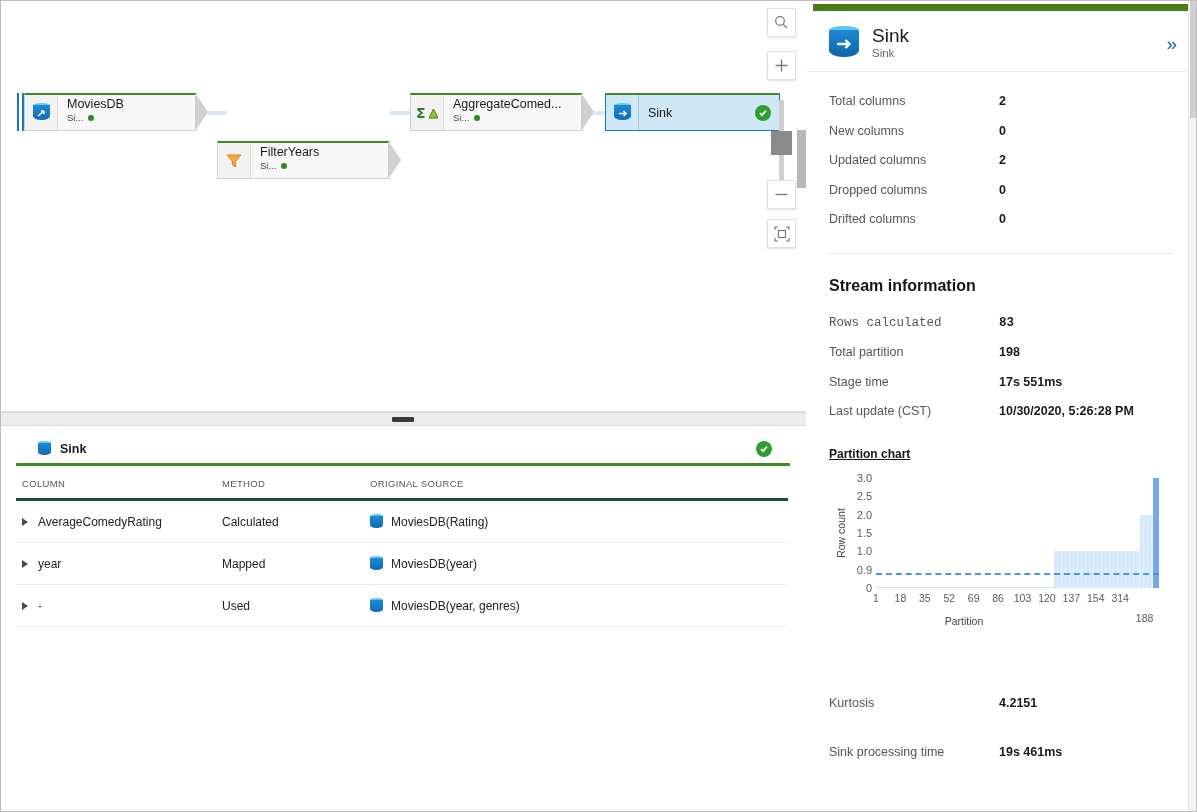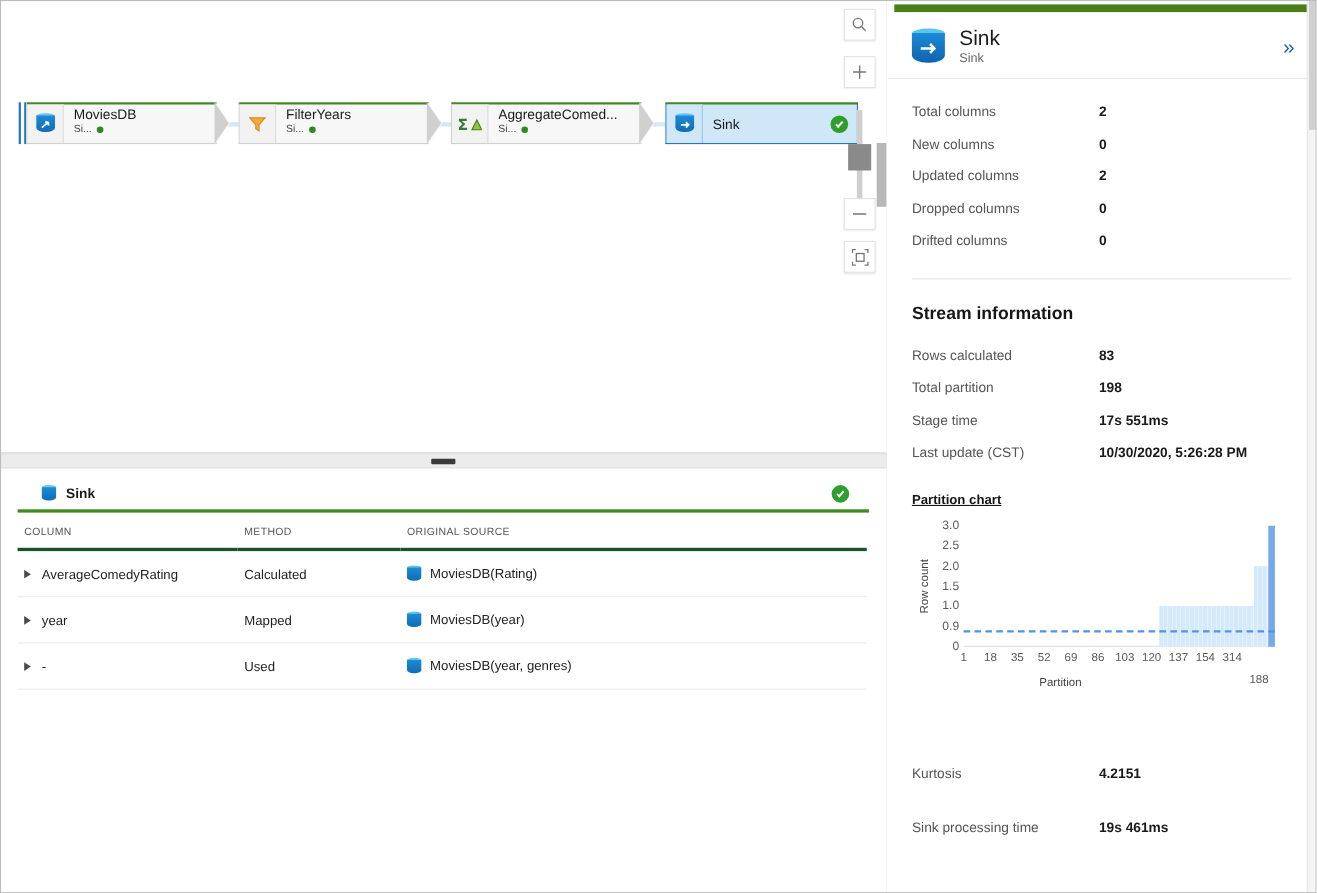--- a/index.html
+++ b/index.html
@@ -76,21 +76,21 @@
   #tbl-head .t { font-size:12.5px; font-weight:bold; color:#1b1b1b; margin-left:9px; }
   #tbl-head .sp { flex:1; }
   .tbl { margin:0 16px; width:772px; border-collapse:collapse; }
   .tbl th { text-align:left; font-size:9.5px; font-weight:normal; color:#555;
             letter-spacing:.35px; padding:12px 4px 9px 6px; border-bottom:3px solid #14532d; }
   .tbl td { font-size:12px; color:#222; padding:13px 4px 13px 6px;
             border-bottom:1px solid #ececec; vertical-align:middle; }
   .tri { display:inline-block; width:0; height:0; border-top:4.5px solid transparent;
          border-bottom:4.5px solid transparent; border-left:6px solid #4a4a4a;
          margin-right:10px; vertical-align:middle; }
-  .srccell { display:flex; gap:8px; }
+  .srccell { display:flex; align-items:center; gap:8px; }
   .mini-db { width:13px; height:15px; position:relative; flex:none; }
   .mini-db .t2 { position:absolute; left:0; top:0; width:13px; height:4px;
                  border-radius:50%; background:#5ec8f0; }
   .mini-db .b2 { position:absolute; left:0; top:1.5px; width:13px; height:12px;
                  background:linear-gradient(#1e8ad6,#0f6cb5); border-radius:0 0 6px 6px/0 0 3px 3px; }
 
   
   #right { position:absolute; left:807px; top:0; width:390px; height:812px; background:#fff; }
   #greenbar { position:absolute; left:6px; top:4px; width:376px; height:7px; background:#497d16; }
   #rhead { position:absolute; left:0; top:15px; width:384px; height:57px; display:flex;
@@ -165,21 +165,21 @@
         <div class="body">
           <div class="nm">MoviesDB</div>
           <div class="sub">
             <span>Si...</span>
               <span class="dot"></span>
           </div>
           <div class="arrow"></div>
         </div>
       </div>
 
-      <div class="node" style="left:217px; width:173px;">
+      <div class="node" style="left:217px; width:173px;margin-top:48px;">
         <div class="icon-cell">
           <svg class="funnel" viewBox="0 0 18 18">
               <path d="M2 3 H16 L10.5 9.5 V15 L7.5 13 V9.5 Z" fill="#f2a93b" stroke="#d98b20" stroke-width="1"></path>
             </svg>
         </div>
         <div class="body">
           <div class="nm">FilterYears</div>
           <div class="sub">
             <span>Si...</span>
               <span class="dot"></span>
@@ -362,21 +362,21 @@
       </div>
     <div class="kv" style="top:212px;">
       <span class="k">Drifted columns</span>
         <span class="v">0</span>
       </div>
 
     <div class="divider" style="top:253px;"></div>
 
     <div class="sect-h" style="top:277px;">Stream information</div>
 
-    <div class="kv" style="top:316px;">
+    <div class="kv" style="top:316px;font-family:Liberation Mono, monospace;">
       <span class="k">Rows calculated</span>
         <span class="v">83</span>
       </div>
     <div class="kv" style="top:345px;">
       <span class="k">Total partition</span>
         <span class="v">198</span>
       </div>
     <div class="kv" style="top:375px;">
       <span class="k">Stage time</span>
         <span class="v">17s 551ms</span>

